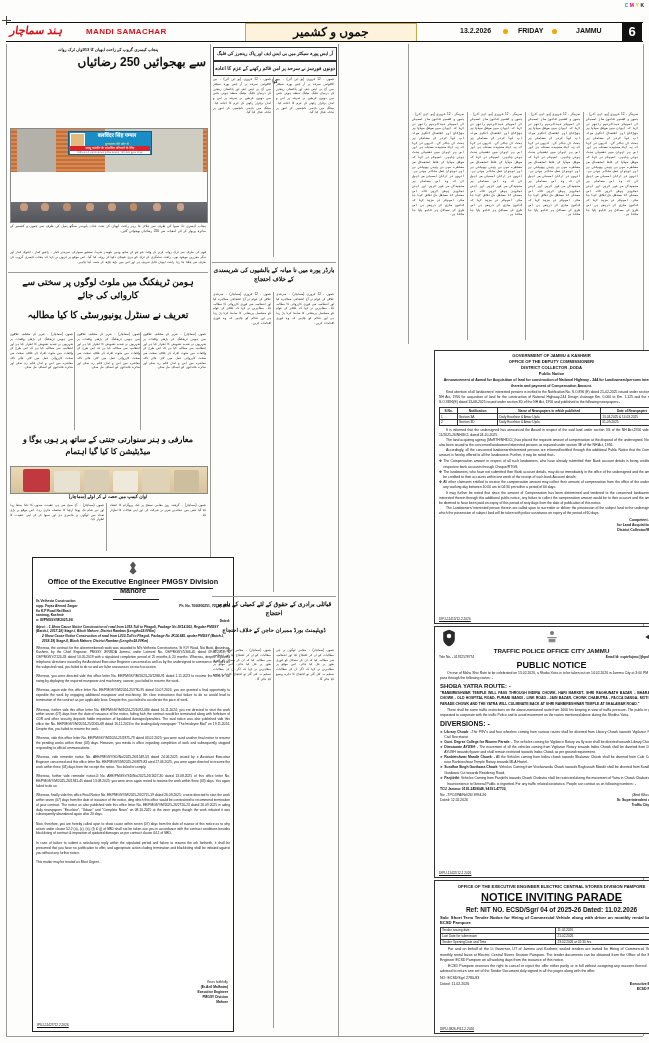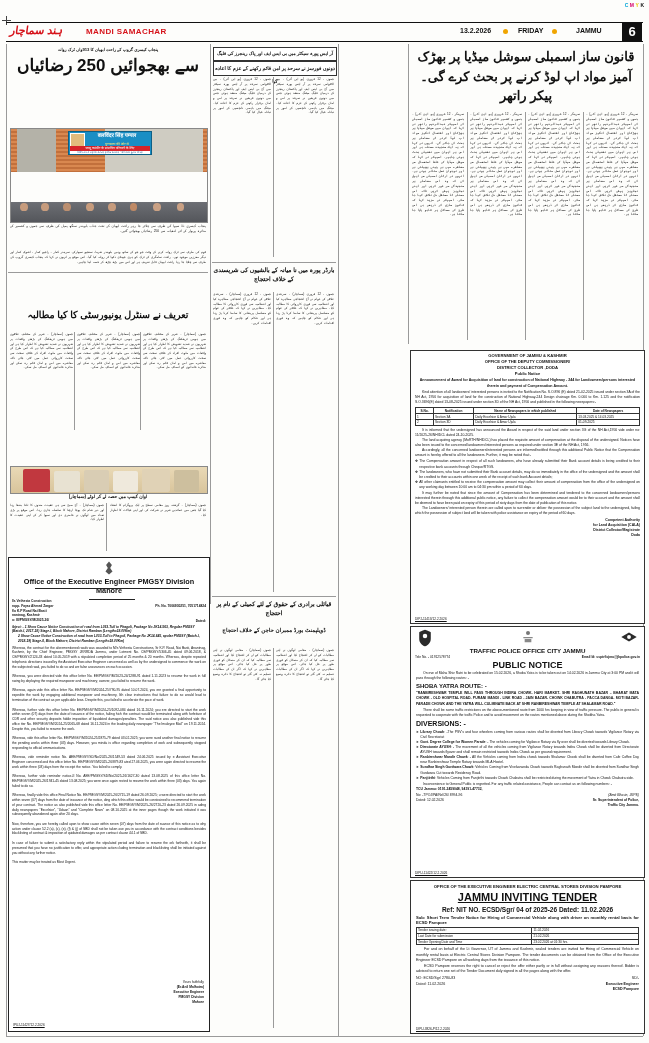--- a/index.html
+++ b/index.html
@@ -69,21 +69,21 @@
   .banner .b2{position:absolute;left:19%;top:42%;right:2%;height:22%;color:#ffe97a;
               text-align:center;font-size:3.4px;}
   .banner .b3{position:absolute;left:2%;top:64%;right:2%;height:20%;background:#d7232a;color:#fff;
               text-align:center;font-size:3.4px;line-height:1.4;}
   .banner .b4{position:absolute;left:2%;bottom:1%;right:2%;height:14%;background:#fff;color:#1b4f8a;
               text-align:center;font-size:2.6px;line-height:1.2;}
   .banner .bph{position:absolute;left:2%;top:5%;width:15%;height:58%;background:#e2bb7d;border:1px solid #fff;}
 
   
   .notice{position:absolute;background:#fff;border:1px solid #333;overflow:hidden;
-          font-family:"Liberation Sans",sans-serif;color:#111;}
+          font-family:"Liberation Sans",sans-serif;color:#111;margin-left:24px;}
   .n-head{text-align:center;font-weight:bold;}
   .n-p{text-align:justify;}
   .n-tbl{width:100%;border-collapse:collapse;}
   .n-tbl td,.n-tbl th{border:1px solid #333;padding:.4px 1px;font-size:3.2px;}
   .bullet-row{display:flex;gap:1.5px;align-items:flex-start;}
   .bullet-mark{flex:0 0 auto;}
   .sig{text-align:right;font-weight:bold;}
   .dipu{font-size:3.2px;text-decoration:underline;}
   u{text-decoration:underline;}
   b{font-weight:bold;}
@@ -97,39 +97,42 @@
   <div class="cmyk">
     <span class="c1">C</span><span class="c2">M</span><span class="c3">Y</span><span class="c4">K</span>
   </div>
   <div class="regmark"></div>
   <div class="regmark-r"></div>
 
   <div class="masthead">
     <div class="mh-rule-top"></div>
     <div class="logo-ur">ہند سماچار</div>
     <div class="logo-en">MANDI SAMACHAR</div>
+    <div class="mh-center">
+      <div class="mh-center-txt">جموں و کشمیر</div>
+    </div>
     <div class="mh-date">13.2.2026</div>
     <div class="mh-dot1"></div>
     <div class="mh-day">FRIDAY</div>
     <div class="mh-dot2"></div>
     <div class="mh-city">JAMMU</div>
     <div class="mh-pageno">6</div>
     <div class="mh-rule-bot"></div>
   </div>
 
   <div class="vrule" style="left:210px;top:44px;height:560px;"></div>
   <div class="vrule" style="left:338px;top:44px;height:992px;"></div>
   <div class="vrule" style="left:408px;top:44px;height:300px;"></div>
   <div class="vrule" style="left:6px;top:44px;height:992px;"></div>
   <div class="vrule" style="left:643px;top:44px;height:992px;"></div>
   <div class="hrule" style="left:6px;top:1036px;width:637px;"></div>
 
   <div style="position:absolute;left:10px;top:47px;width:196px;">
     <div class="ur-h" style="font-size:4.2px;line-height:1.4;">پنجاب کیسری گروپ کے راحت ابھیان کا 913واں ٹرک روانہ</div>
-    <div class="ur-h" style="font-size:17px;line-height:1.5;">سے بھجوائیں 250 رضائیاں</div>
+    <div class="ur-h" style="font-size:12px;line-height:1.5;text-align:right;">سے بھجوائیں 250 رضائیاں</div>
   </div>
 
   <div class="photo" style="left:10px;top:128px;width:196px;height:93px;">
     <div class="photo-truck"></div>
     <div style="position:absolute;left:0;top:0;width:100%;height:46%;background:repeating-linear-gradient(180deg,#d98850 0 2px,#c2703c 2px 4px);"></div>
     <div style="position:absolute;left:3%;top:0;width:20%;height:46%;background:#b4b2a8;"></div>
     <div style="position:absolute;left:48%;top:0;width:50%;height:46%;background:#cfccc2;"></div>
     <div class="photo-ground"></div>
 
     <div class="banner" style="left:29%;top:2%;width:42%;height:24%;">
@@ -174,28 +177,30 @@
           <div class="body" style="background:#2b2b33;"></div>
         </div>
     </div>
   </div>
 
   <div class="ur" style="position:absolute;left:10px;top:224px;width:196px;height:26px;font-size:3.3px;">پنجاب کیسری ناڈ سیوا کی طرف سے چلائے جا رہے راحت ابھیان کے تحت جناب بلویندر سنگھ پمپل کی طرف سے جموں و کشمیر کے متاثرہ پریوار کے لئے لدھیانہ سے 250 رضائیاں بھجوائی گئیں۔</div>
   <div class="ur" style="position:absolute;left:10px;top:250px;width:196px;height:20px;">قوم کی طرف سے ٹرک روانہ کرنے کے وقت جو جو کے ساتھ وہیں بلویندر شرما، سنجیو سبھارکر، سریندر کمار ، راجیو کمار ، اشوک کمار اور دیگر معززین موجود تھے۔ راحت سامگری کے ٹرک کو ہری جھنڈی دکھا کر روانہ کیا گیا۔ اس موقع پر انہوں نے کہا کہ پنجاب کیسری گروپ کی طرف سے چلایا جا رہا راحت ابھیان قابل تعریف ہے اور اس میں بڑھ چڑھ کر حصہ لینا چاہیے۔</div>
 
   <div class="hrule" style="left:8px;top:272px;width:200px;"></div>
 
+  <div class="ur-h" style="position:absolute;left:10px;top:276px;width:196px;font-size:9px;line-height:1.45;">ہومن ٹریفکنگ میں ملوث لوگوں پر سختی سے کاروائی کی جائے</div>
   <div class="ur-h" style="position:absolute;left:10px;top:308px;width:196px;font-size:9.5px;line-height:1.45;">تعریف نے سنٹرل یونیورسٹی کا کیا مطالبہ</div>
 
   <div class="ur" style="position:absolute;left:10px;top:332px;width:63px;height:98px;">جموں (سماچار) ۔ شہر کے مختلف علاقوں میں ہومن ٹریفکنگ کے بڑھتے واقعات پر شہریوں نے شدید تشویش کا اظہار کیا ہے اور انتظامیہ سے مطالبہ کیا ہے کہ اس طرح کے واقعات میں ملوث افراد کے خلاف سخت سے سخت کارروائی عمل میں لائی جائے تاکہ معاشرے میں امن و امان قائم رہ سکے اور متاثرہ خاندانوں کو انصاف مل سکے۔</div>
   <div class="ur" style="position:absolute;left:77px;top:332px;width:63px;height:98px;">جموں (سماچار) ۔ شہر کے مختلف علاقوں میں ہومن ٹریفکنگ کے بڑھتے واقعات پر شہریوں نے شدید تشویش کا اظہار کیا ہے اور انتظامیہ سے مطالبہ کیا ہے کہ اس طرح کے واقعات میں ملوث افراد کے خلاف سخت سے سخت کارروائی عمل میں لائی جائے تاکہ معاشرے میں امن و امان قائم رہ سکے اور متاثرہ خاندانوں کو انصاف مل سکے۔</div>
   <div class="ur" style="position:absolute;left:143px;top:332px;width:63px;height:98px;">جموں (سماچار) ۔ شہر کے مختلف علاقوں میں ہومن ٹریفکنگ کے بڑھتے واقعات پر شہریوں نے شدید تشویش کا اظہار کیا ہے اور انتظامیہ سے مطالبہ کیا ہے کہ اس طرح کے واقعات میں ملوث افراد کے خلاف سخت سے سخت کارروائی عمل میں لائی جائے تاکہ معاشرے میں امن و امان قائم رہ سکے اور متاثرہ خاندانوں کو انصاف مل سکے۔</div>
   <div class="vrule" style="left:74px;top:332px;height:98px;"></div>
   <div class="vrule" style="left:140px;top:332px;height:98px;"></div>
 
+  <div class="ur-h" style="position:absolute;left:10px;top:434px;width:196px;font-size:8px;line-height:1.5;">معارفی و ہنر سنوارتی جنتی کے ساتھ پر ہوں یوگا و میڈیٹیشن کا کیا گیا اہتمام</div>
 
   <div class="photo" style="left:10px;top:466px;width:196px;height:26px;">
     <div style="position:absolute;inset:0;background:linear-gradient(180deg,#e9d9b6 0%,#d8c49b 100%);"></div>
     <div style="position:absolute;left:6%;top:8%;width:14%;height:88%;background:#c1383f;border-radius:2px;"></div>
     <div style="position:absolute;left:22%;top:14%;width:13%;height:82%;background:#e8e2d2;border-radius:2px;"></div>
     <div style="position:absolute;left:37%;top:10%;width:13%;height:86%;background:#d9cdb4;border-radius:2px;"></div>
     <div style="position:absolute;left:52%;top:14%;width:13%;height:82%;background:#efe9dc;border-radius:2px;"></div>
     <div style="position:absolute;left:67%;top:8%;width:14%;height:88%;background:#e0d2b6;border-radius:2px;"></div>
     <div style="position:absolute;left:83%;top:12%;width:13%;height:84%;background:#cdbf9e;border-radius:2px;"></div>
   </div>
@@ -281,21 +286,20 @@
   <div class="ur" style="position:absolute;left:276px;top:292px;width:58px;height:300px;">جموں ، 12 فروری (سماچار) ۔ سرحدی علاقے کے عوام نے آج احتجاجی مظاہرہ کیا اور انتظامیہ سے فوری کارروائی کا مطالبہ کیا۔ مظاہرین نے کہا کہ علاقے کے عوام کو مسلسل پریشانی کا سامنا کرنا پڑ رہا ہے اور حکام کو چاہیے کہ وہ فوری اقدامات کریں۔</div>
   <div class="vrule" style="left:273px;top:292px;height:300px;"></div>
 
   <div class="hrule" style="left:212px;top:596px;width:124px;"></div>
   <div class="ur-h" style="position:absolute;left:213px;top:600px;width:122px;font-size:6px;line-height:1.45;">قبائلی برادری کے حقوق کے لئے کمیٹی کے نام پر احتجاج</div>
   <div class="ur-h" style="position:absolute;left:213px;top:626px;width:122px;font-size:5.6px;line-height:1.45;">ڈویلپمنٹ بورڈ ممبران حاجن کے خلاف احتجاج</div>
   <div class="ur" style="position:absolute;left:213px;top:648px;width:58px;height:380px;">جموں (سماچار) ۔ مقامی لوگوں نے اپنے مطالبات کو لے کر احتجاج کیا اور انتظامیہ سے مطالبہ کیا کہ ان کے مسائل کو فوری طور پر حل کیا جائے۔ اس موقع پر مظاہرین نے کہا کہ اگر ان کے مطالبات تسلیم نہ کئے گئے تو احتجاج کا دائرہ وسیع کیا جائے گا۔</div>
   <div class="ur" style="position:absolute;left:276px;top:648px;width:58px;height:380px;">جموں (سماچار) ۔ مقامی لوگوں نے اپنے مطالبات کو لے کر احتجاج کیا اور انتظامیہ سے مطالبہ کیا کہ ان کے مسائل کو فوری طور پر حل کیا جائے۔ اس موقع پر مظاہرین نے کہا کہ اگر ان کے مطالبات تسلیم نہ کئے گئے تو احتجاج کا دائرہ وسیع کیا جائے گا۔</div>
   <div class="vrule" style="left:273px;top:648px;height:380px;"></div>
 
-  <div class="ur-h" style="position:absolute;left:412px;top:47px;width:228px;font-size:13px;line-height:1.5;">قانون ساز اسمبلی سوشل میڈیا پر بھڑک آمیز مواد اپ لوڈ کرنے پر بحث کرے گی۔ پیکر راتھر</div>
   <div class="ur" style="position:absolute;left:412px;top:112px;width:52px;height:228px;">سرینگر ، 12 فروری (یو این آئی) ۔ جموں و کشمیر قانون ساز اسمبلی کے اسپیکر عبدالرحیم راتھر نے کہا کہ ایوان میں سوشل میڈیا پر بھڑکاؤ اور اشتعال انگیز مواد اپ لوڈ کرنے کے معاملے پر بحث کی جائے گی۔ انہوں نے کہا کہ یہ ایک سنجیدہ مسئلہ ہے اور اس پر ایوان میں تفصیلی بحث ہونی چاہیے۔ اسپیکر نے کہا کہ سوشل میڈیا کے غلط استعمال سے معاشرے میں بے چینی پھیلتی ہے اور نوجوان نسل متاثر ہوتی ہے۔ انہوں نے ارکان اسمبلی سے اپیل کی کہ وہ اس معاملے پر سنجیدگی سے غور کریں اور اپنی تجاویز پیش کریں تاکہ اس مسئلے کا مستقل حل تلاش کیا جا سکے۔ اسپیکر نے مزید کہا کہ قانون سازی کے ذریعے ہی اس طرح کے مسائل پر قابو پایا جا سکتا ہے۔</div>
   <div class="ur" style="position:absolute;left:470px;top:112px;width:52px;height:228px;">سرینگر ، 12 فروری (یو این آئی) ۔ جموں و کشمیر قانون ساز اسمبلی کے اسپیکر عبدالرحیم راتھر نے کہا کہ ایوان میں سوشل میڈیا پر بھڑکاؤ اور اشتعال انگیز مواد اپ لوڈ کرنے کے معاملے پر بحث کی جائے گی۔ انہوں نے کہا کہ یہ ایک سنجیدہ مسئلہ ہے اور اس پر ایوان میں تفصیلی بحث ہونی چاہیے۔ اسپیکر نے کہا کہ سوشل میڈیا کے غلط استعمال سے معاشرے میں بے چینی پھیلتی ہے اور نوجوان نسل متاثر ہوتی ہے۔ انہوں نے ارکان اسمبلی سے اپیل کی کہ وہ اس معاملے پر سنجیدگی سے غور کریں اور اپنی تجاویز پیش کریں تاکہ اس مسئلے کا مستقل حل تلاش کیا جا سکے۔ اسپیکر نے مزید کہا کہ قانون سازی کے ذریعے ہی اس طرح کے مسائل پر قابو پایا جا سکتا ہے۔</div>
   <div class="ur" style="position:absolute;left:528px;top:112px;width:52px;height:228px;">سرینگر ، 12 فروری (یو این آئی) ۔ جموں و کشمیر قانون ساز اسمبلی کے اسپیکر عبدالرحیم راتھر نے کہا کہ ایوان میں سوشل میڈیا پر بھڑکاؤ اور اشتعال انگیز مواد اپ لوڈ کرنے کے معاملے پر بحث کی جائے گی۔ انہوں نے کہا کہ یہ ایک سنجیدہ مسئلہ ہے اور اس پر ایوان میں تفصیلی بحث ہونی چاہیے۔ اسپیکر نے کہا کہ سوشل میڈیا کے غلط استعمال سے معاشرے میں بے چینی پھیلتی ہے اور نوجوان نسل متاثر ہوتی ہے۔ انہوں نے ارکان اسمبلی سے اپیل کی کہ وہ اس معاملے پر سنجیدگی سے غور کریں اور اپنی تجاویز پیش کریں تاکہ اس مسئلے کا مستقل حل تلاش کیا جا سکے۔ اسپیکر نے مزید کہا کہ قانون سازی کے ذریعے ہی اس طرح کے مسائل پر قابو پایا جا سکتا ہے۔</div>
   <div class="ur" style="position:absolute;left:586px;top:112px;width:52px;height:228px;">سرینگر ، 12 فروری (یو این آئی) ۔ جموں و کشمیر قانون ساز اسمبلی کے اسپیکر عبدالرحیم راتھر نے کہا کہ ایوان میں سوشل میڈیا پر بھڑکاؤ اور اشتعال انگیز مواد اپ لوڈ کرنے کے معاملے پر بحث کی جائے گی۔ انہوں نے کہا کہ یہ ایک سنجیدہ مسئلہ ہے اور اس پر ایوان میں تفصیلی بحث ہونی چاہیے۔ اسپیکر نے کہا کہ سوشل میڈیا کے غلط استعمال سے معاشرے میں بے چینی پھیلتی ہے اور نوجوان نسل متاثر ہوتی ہے۔ انہوں نے ارکان اسمبلی سے اپیل کی کہ وہ اس معاملے پر سنجیدگی سے غور کریں اور اپنی تجاویز پیش کریں تاکہ اس مسئلے کا مستقل حل تلاش کیا جا سکے۔ اسپیکر نے مزید کہا کہ قانون سازی کے ذریعے ہی اس طرح کے مسائل پر قابو پایا جا سکتا ہے۔</div>
   <div class="vrule" style="left:467px;top:112px;height:228px;"></div>
   <div class="vrule" style="left:525px;top:112px;height:228px;"></div>
   <div class="vrule" style="left:583px;top:112px;height:228px;"></div>
 
   <div class="notice" style="left:410px;top:350px;width:233px;height:272px;">
     <div style="padding:2px 4px;">
@@ -435,21 +439,21 @@
           <div style="font-weight:bold;">Traffic City Jammu.</div>
         </div>
       </div>
     </div>
     <div class="dipu" style="position:absolute;left:4px;bottom:2px;">DIPU-11422/12.2.2026</div>
   </div>
 
   <div class="notice" style="left:410px;top:880px;width:233px;height:152px;">
     <div style="padding:3px 5px;">
       <div class="n-head" style="font-size:4.3px;">OFFICE OF THE EXECUTIVE ENGINEER ELECTRIC CENTRAL STORES DIVISION PAMPORE</div>
-      <div class="n-head" style="font-size:11px;margin-top:2px;"><u>JAMMU INVITING TENDER</u></div>
+      <div class="n-head" style="font-size:11px;margin-top:2px;"><u>NOTICE INVITING PARADE</u></div>
       <div class="n-head" style="font-size:6.5px;margin-top:3px;">Ref: NIT NO. ECSD/Sgr/ 04 of 2025-26 Dated: 11.02.2026</div>
       <div class="n-p" style="font-size:4.2px;font-weight:bold;margin-top:2px;">Sub: Short Term Tender Notice for Hiring of Commercial Vehicle along with driver on monthly rental basis for ECSD Pampore</div>
 
       <table class="n-tbl" style="margin-top:2px;">
         <tbody>
           <tr>
             <td style="width:52%;">Tender issuing date:</td>
             <td>11.02.2026</td>
           </tr>
           <tr>

